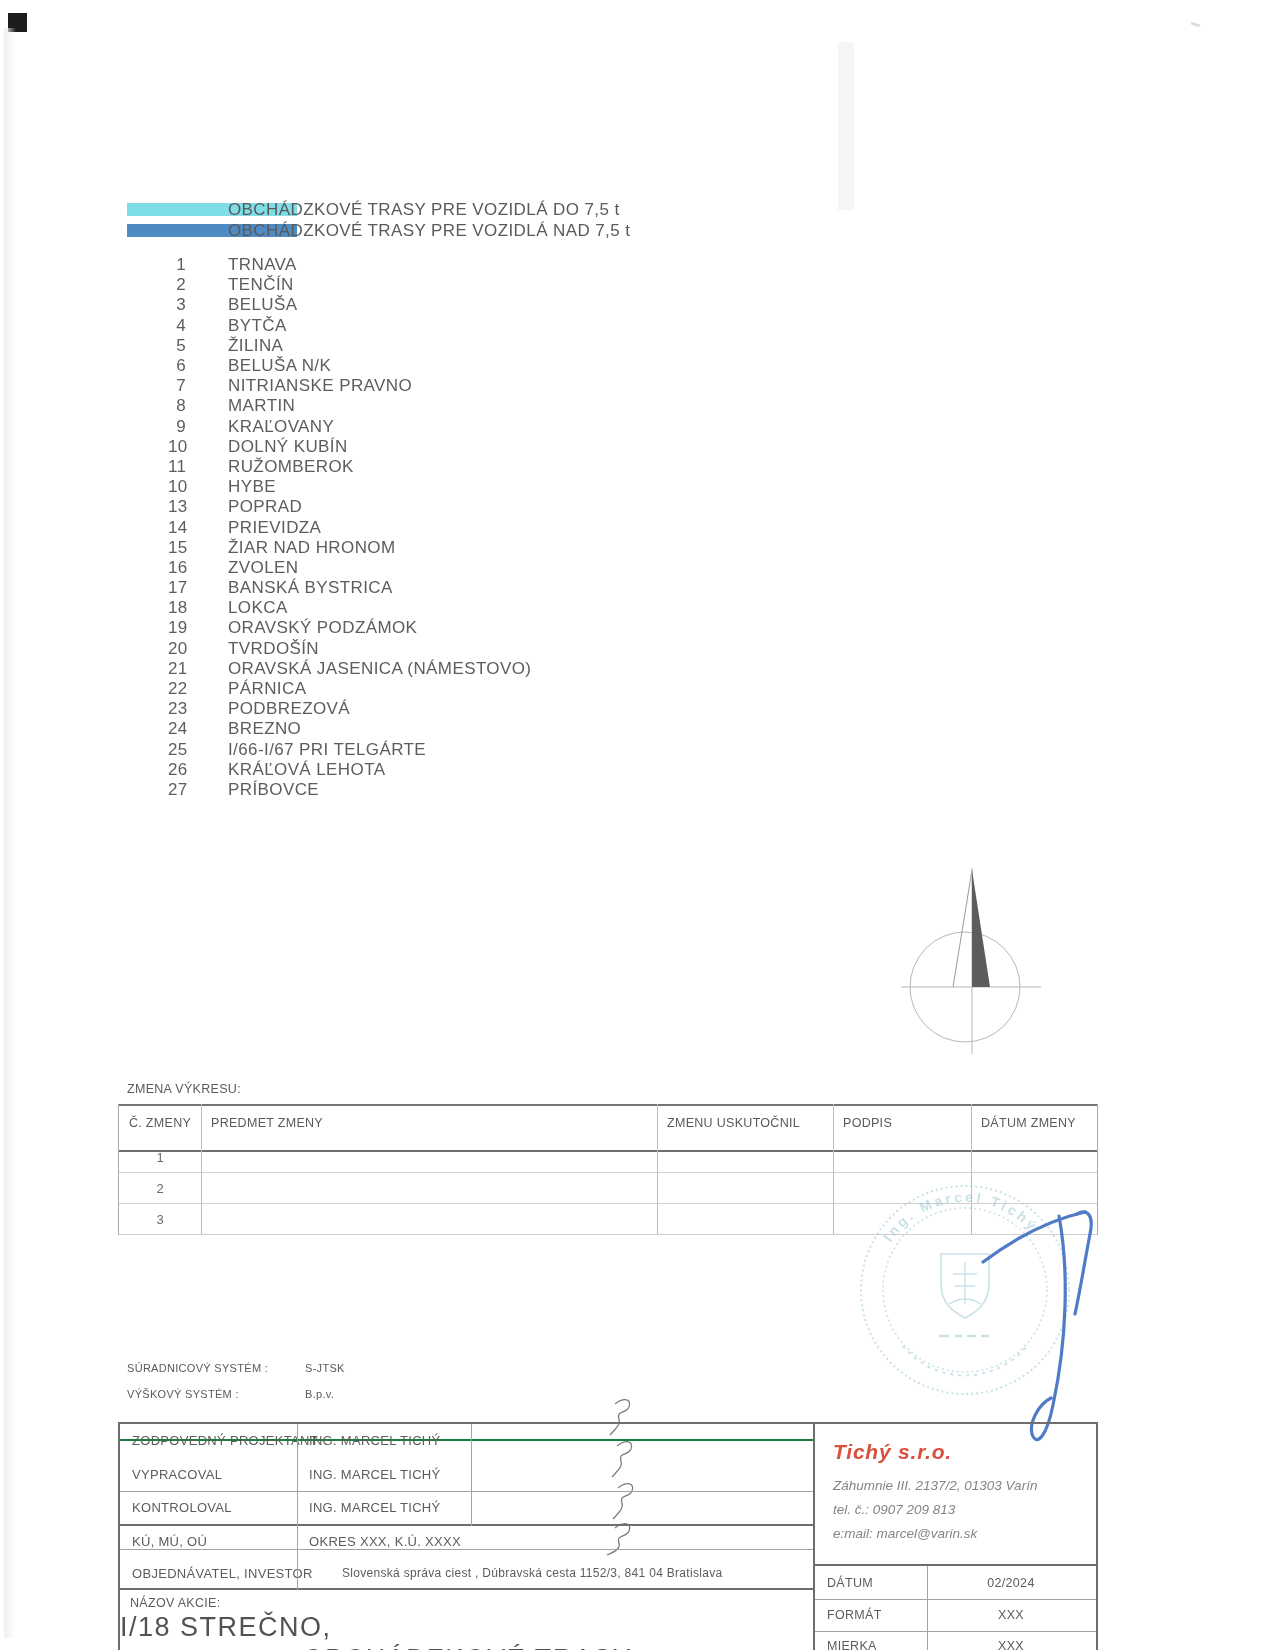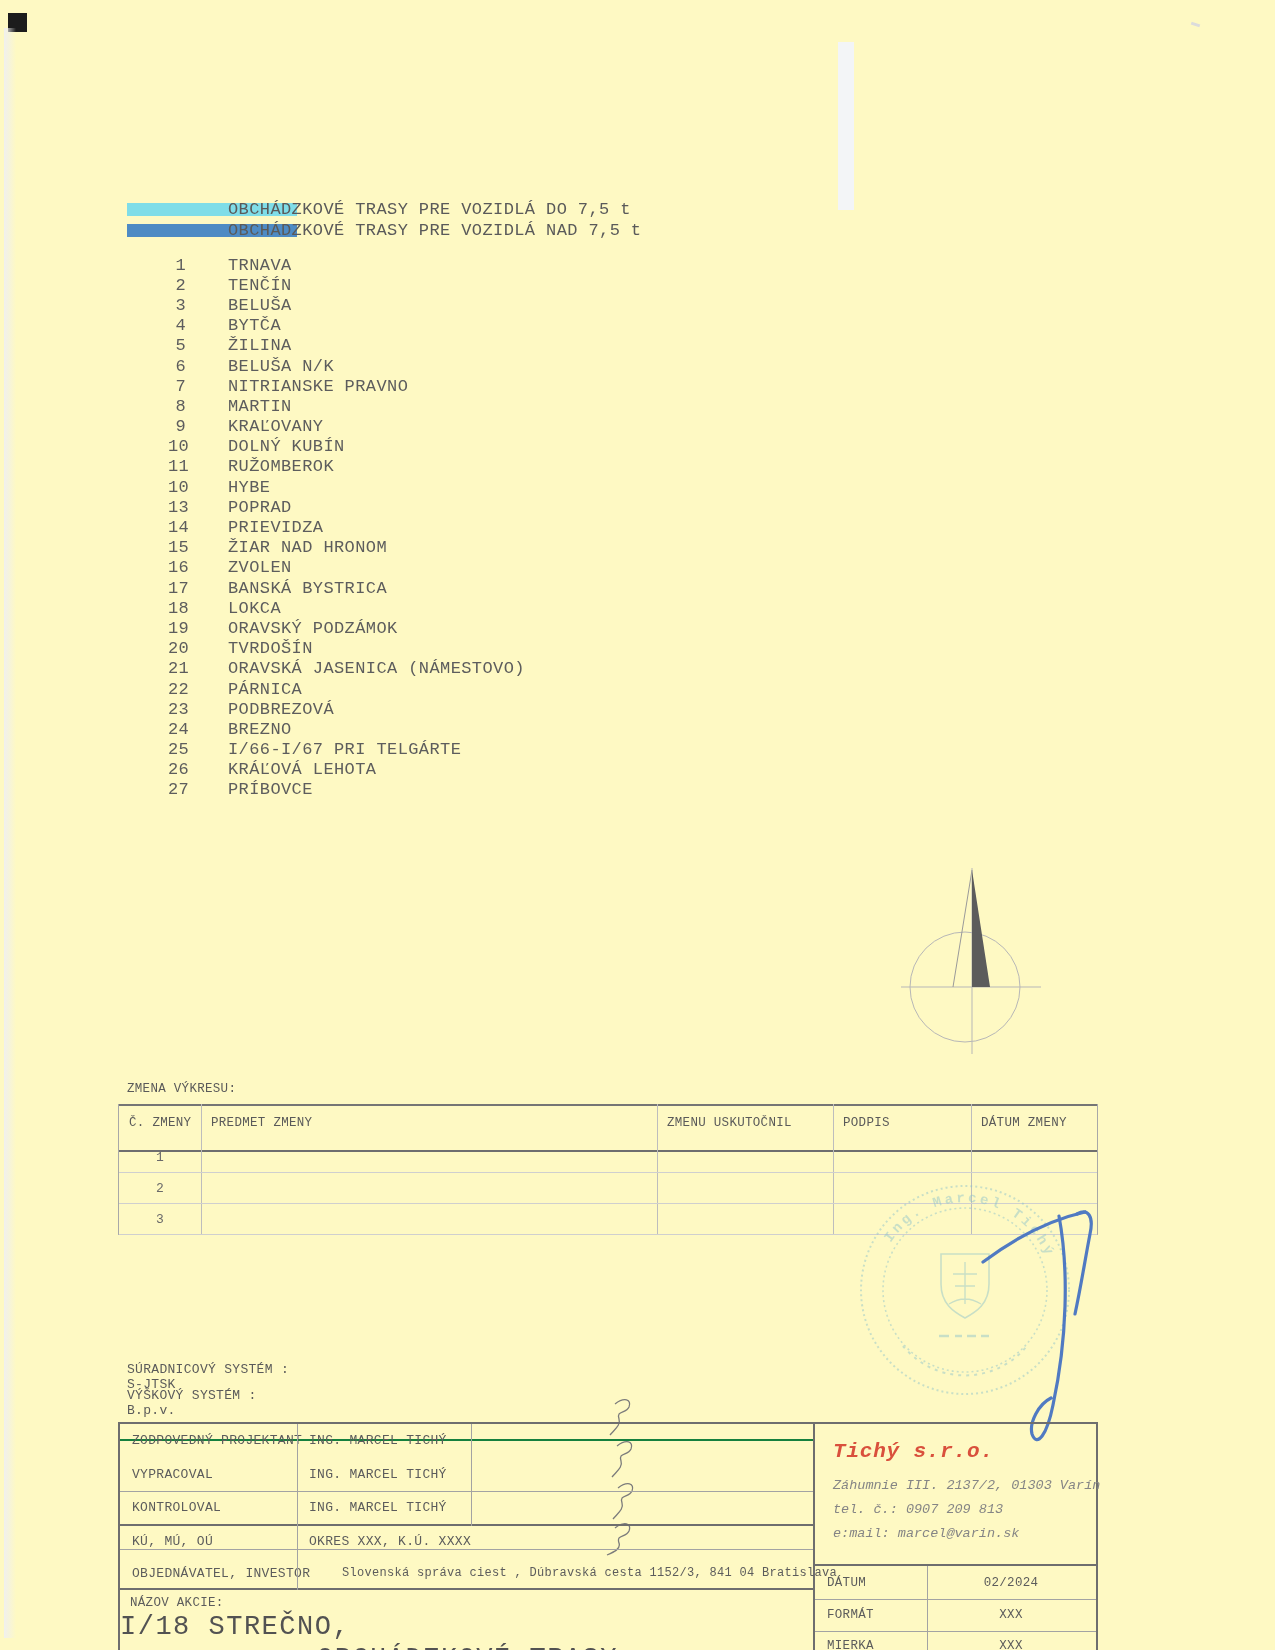--- a/index.html
+++ b/index.html
@@ -1,17 +1,17 @@
 <!DOCTYPE html>
 <html><head>
 <meta charset="utf-8">
 <style>
   html,body{margin:0;padding:0;background:#e8e8e8;}
-  .page{position:relative;width:1275px;height:1650px;background:#fef9c3;overflow:hidden;
-        font-family:Liberation Mono, monospace;color:#595959;}
+  .page{position:relative;width:1275px;height:1650px;background:#ffffff;overflow:hidden;
+        font-family:Liberation Sans, sans-serif;color:#595959;}
   .abs{position:absolute;}
   .t{position:absolute;white-space:nowrap;}
 
   
   .corner-mark{position:absolute;left:8px;top:13px;width:19px;height:19px;background:#1c1c1c;}
   .streak-left{position:absolute;left:4px;top:28px;width:12px;height:1610px;
                background:linear-gradient(to right,#f0f0ee,rgba(255,255,255,0));}
   .streak-top{position:absolute;left:838px;top:42px;width:16px;height:168px;background:#f3f5f7;}
   .tick{position:absolute;left:1191px;top:23px;width:9px;height:3px;background:#dcdcdc;transform:rotate(18deg);}
 
@@ -31,21 +31,21 @@
   #chg{position:absolute;left:118px;top:1104px;width:980px;height:131px;
        border-left:1px solid #a8a8a8;border-right:1px solid #a8a8a8;border-bottom:1px solid #b5b5b5;box-sizing:border-box;}
   .chg-head{position:absolute;left:0;top:0;width:100%;height:48px;
             border-top:2px solid #757575;border-bottom:2px solid #6e6e6e;box-sizing:border-box;}
   .chg-h{position:absolute;top:0;line-height:34px;font-size:12.5px;letter-spacing:.3px;color:#5a5a5a;white-space:nowrap;}
   .chg-v{position:absolute;top:0;bottom:0;width:1px;background:#bdbdbd;}
   .chg-row{position:absolute;left:0;width:100%;height:31px;border-bottom:1px solid #cfcfcf;box-sizing:border-box;}
   .chg-num{position:absolute;left:0;width:82px;text-align:center;line-height:31px;font-size:13px;color:#6a6a6a;}
 
   
-  .sys{position:absolute;left:127px;font-size:13px;letter-spacing:.3px;color:#5a5a5a;display:flex;flex-direction:column;}
+  .sys{position:absolute;left:127px;font-size:11px;letter-spacing:.3px;color:#5a5a5a;display:flex;}
   .sys-label{width:178px;flex:none;}
 
   
   #tb{position:absolute;left:118px;top:1422px;width:980px;height:228px;
       border:2px solid #6e6e6e;border-bottom:none;box-sizing:border-box;}
   #tb-left{position:absolute;left:0;top:0;width:695px;height:100%;border-right:2px solid #6e6e6e;box-sizing:border-box;}
   .tb-row{position:absolute;left:0;width:100%;box-sizing:border-box;}
   .tb-lab{position:absolute;left:12px;font-size:13px;letter-spacing:.3px;color:#5c5c5c;white-space:nowrap;}
   .tb-val{position:absolute;left:189px;font-size:13px;letter-spacing:.3px;color:#5c5c5c;white-space:nowrap;}
   .tb-div{position:absolute;width:1px;background:#a3a3a3;}

